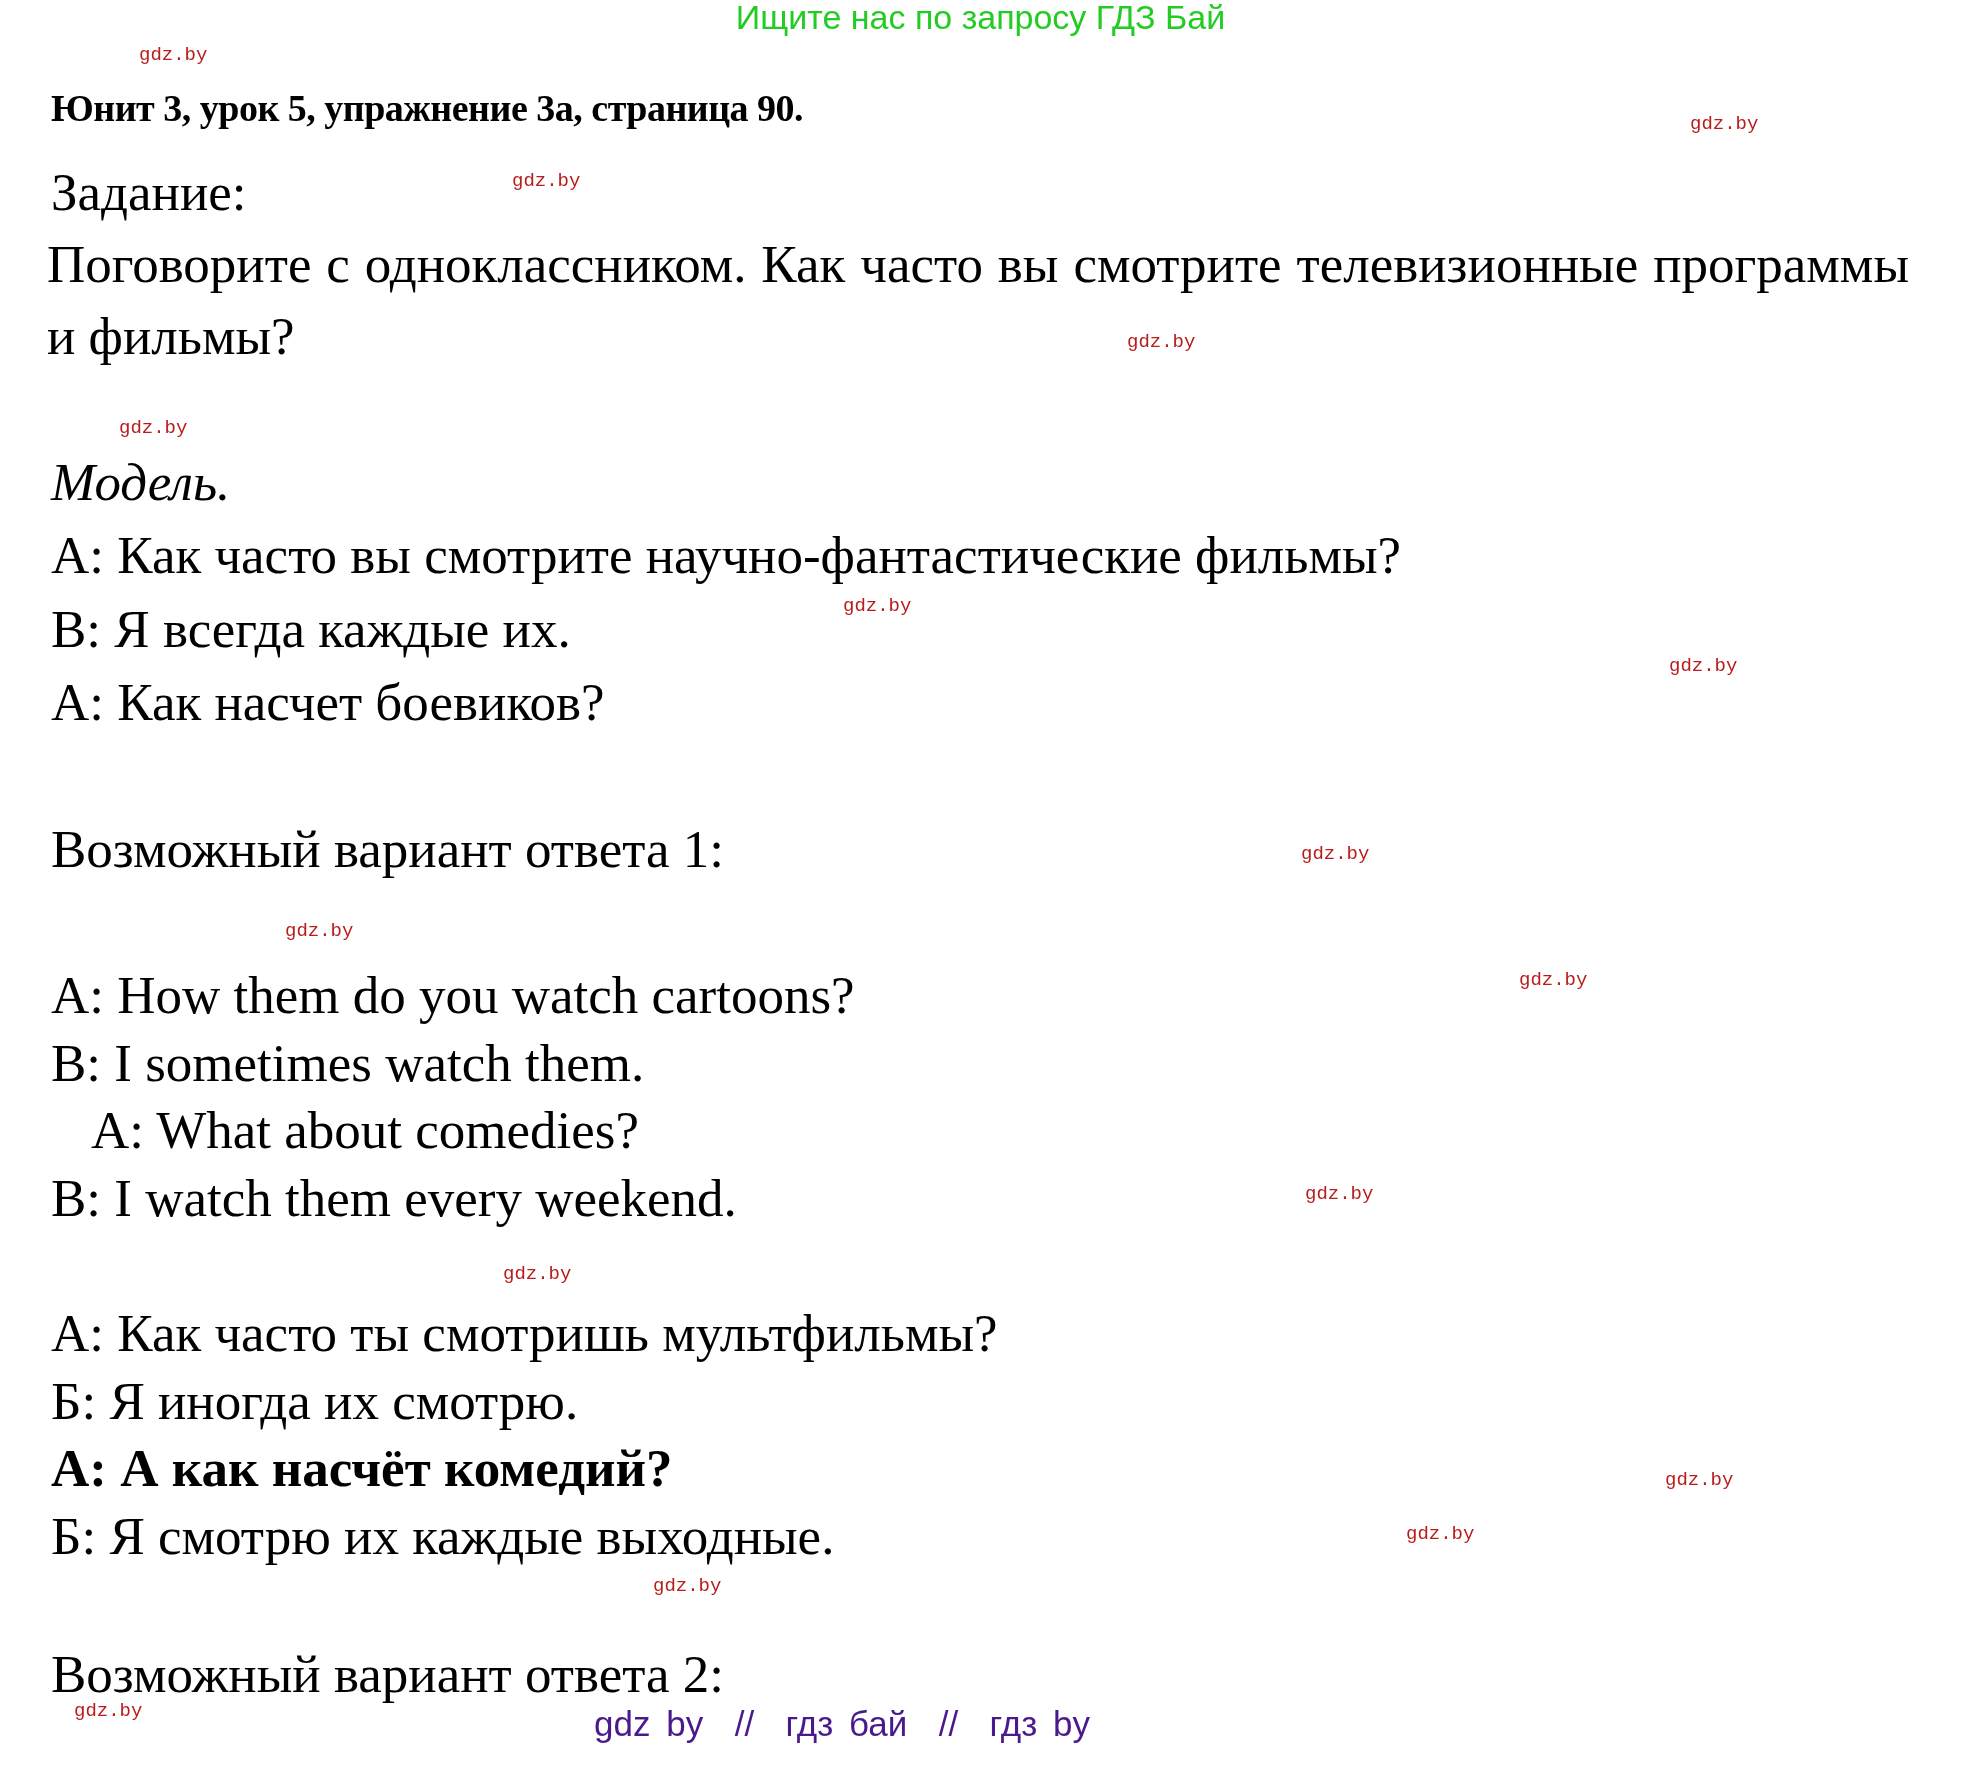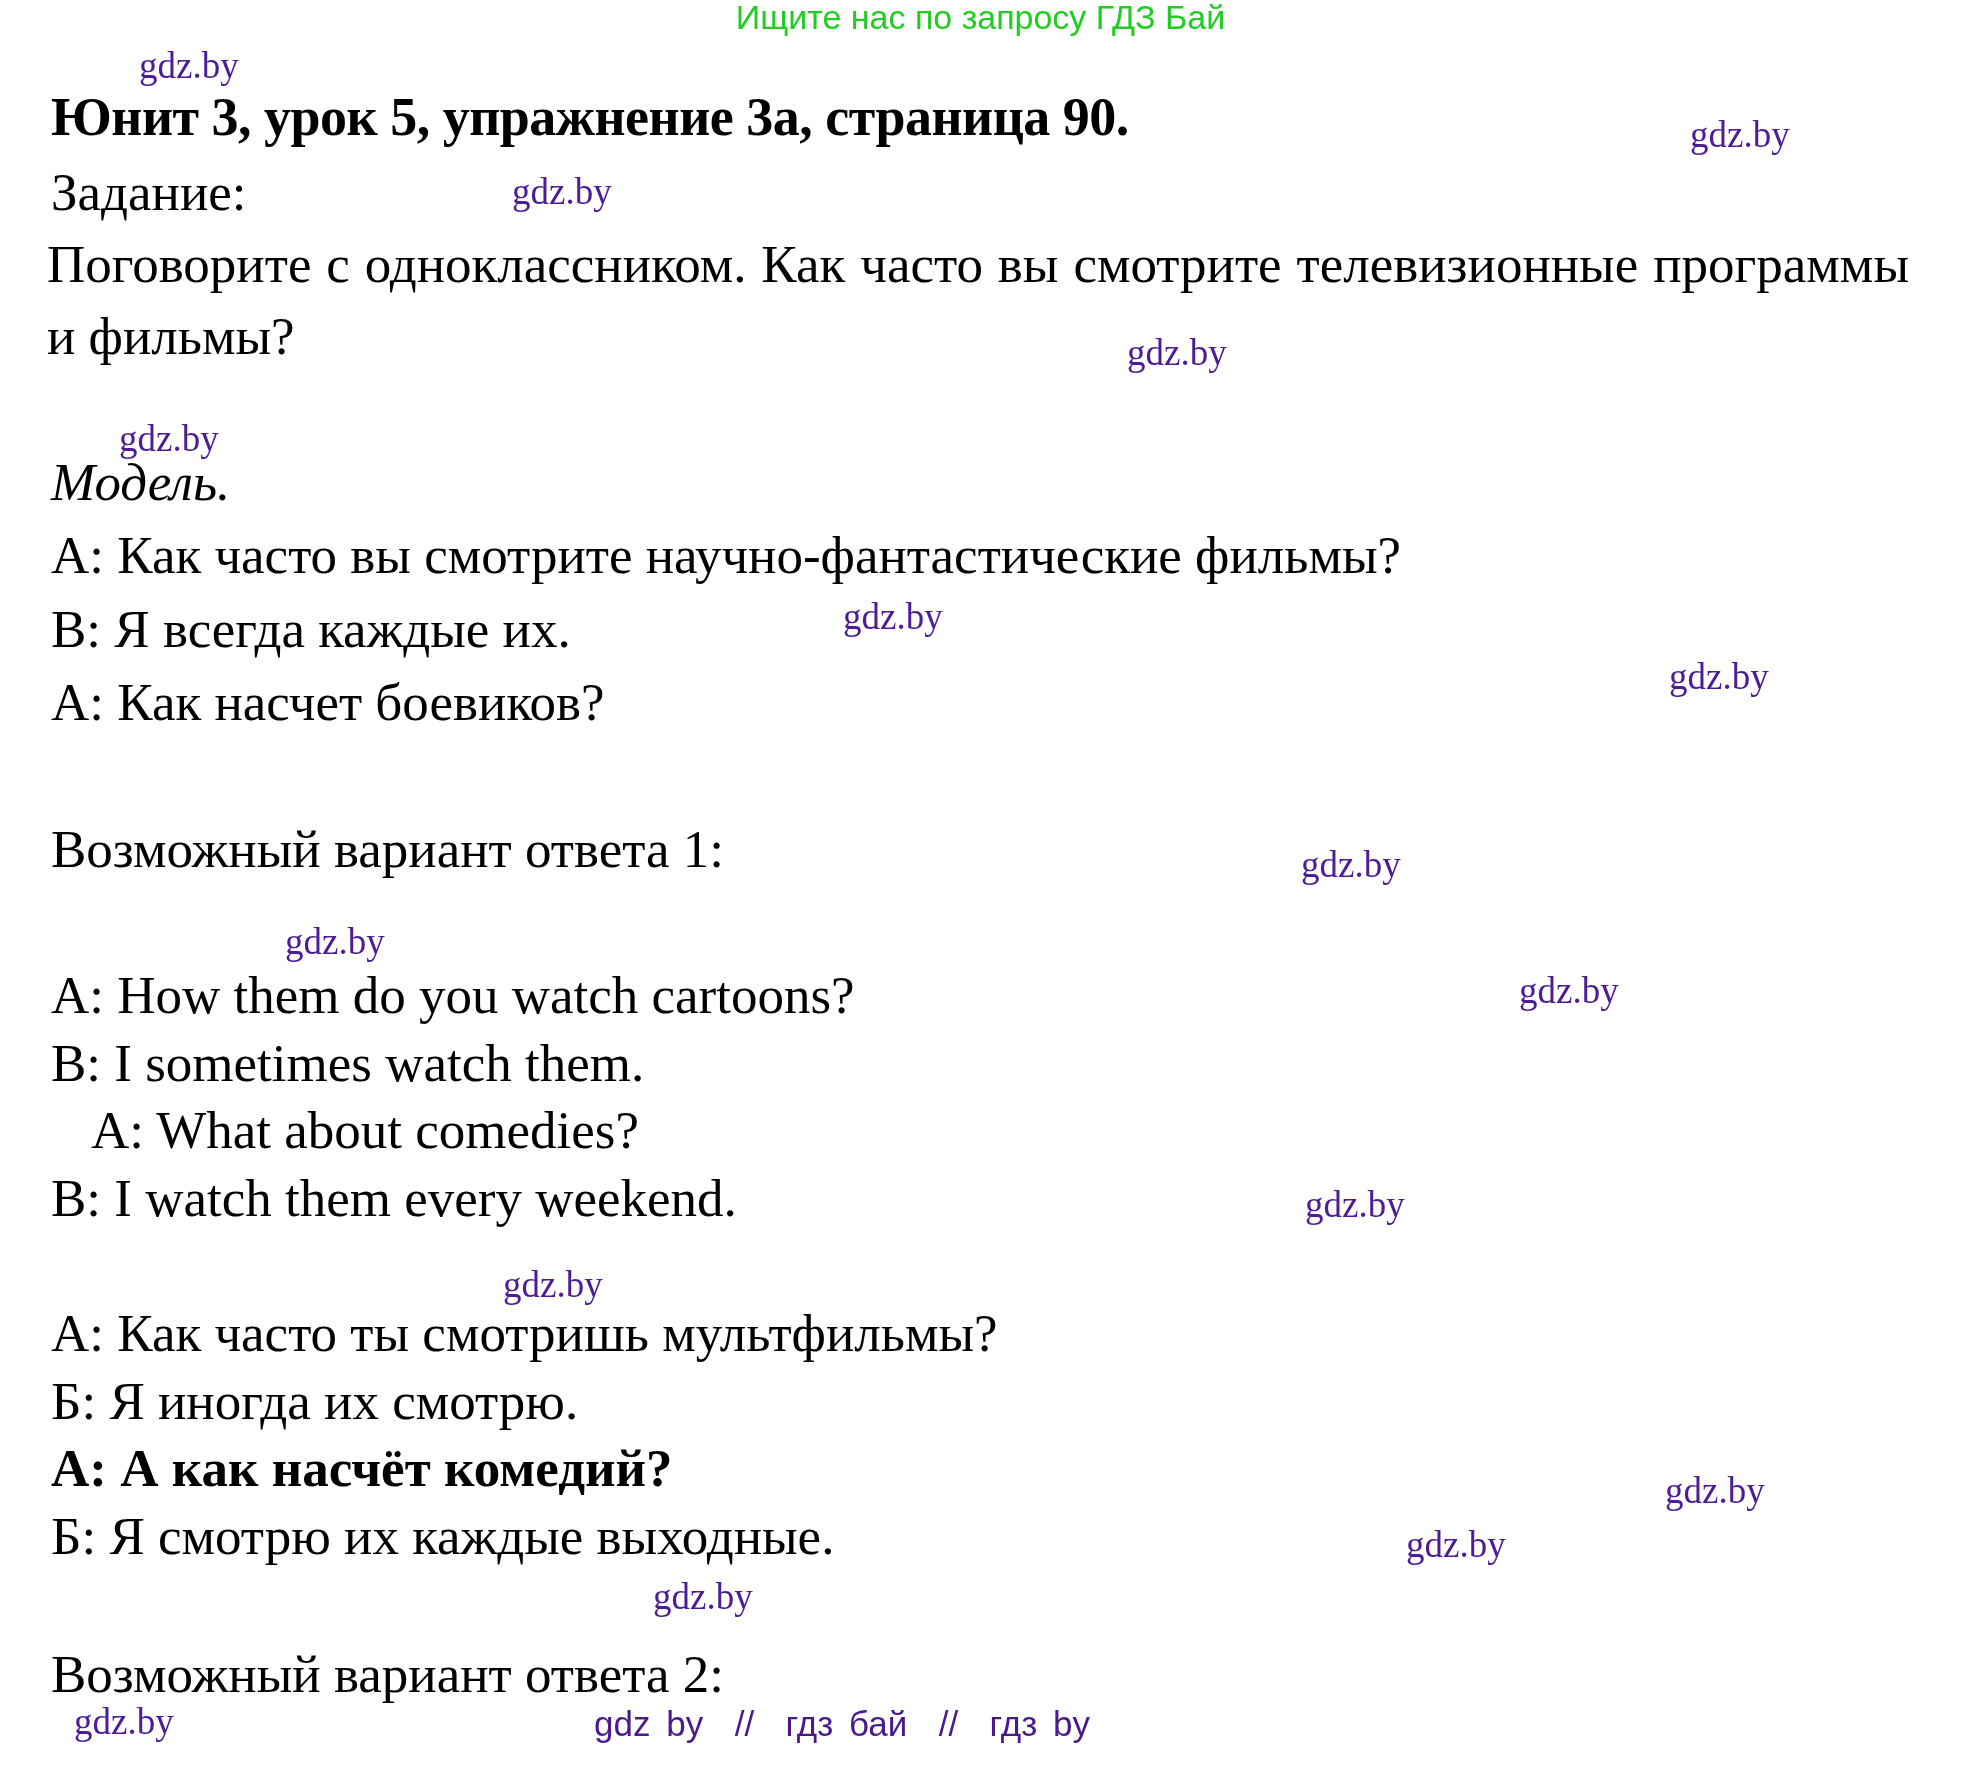--- a/index.html
+++ b/index.html
@@ -17,40 +17,40 @@
     }
     .abs { position: absolute; white-space: nowrap; }
     .banner {
       font-family: "Liberation Sans", sans-serif;
       font-size: 34px;
       color: #22cc22;
       left: 0; width: 1961px; text-align: center; top: -2px;
     }
     .title {
       font-weight: bold;
-      font-size: 54px;
+      font-size: 38px;
       left: 51px; top: 86px;
       letter-spacing: -0.5px;
     }
     .body-text {
       font-size: 53px;
       left: 51px;
     }
     .task {
       left: 47px; top: 228px; width: 1862px;
       font-size: 53px;
       line-height: 72px;
       text-align: justify;
       text-align-last: left;
       white-space: normal;
     }
     .wm {
-      font-family: Liberation Serif, serif;
-      font-size: 37px;
-      color: #4c1d95;
+      font-family: Liberation Mono, monospace;
+      font-size: 19px;
+      color: #b91c1c;
     }
     .footer {
       font-family: "Liberation Sans", sans-serif;
       font-size: 35px;
       color: #4a1a8c;
       left: 0; width: 1684px; text-align: center; top: 1744px;
       transform: translateY(-100%);
       word-spacing: 6px;
     }
   </style>

